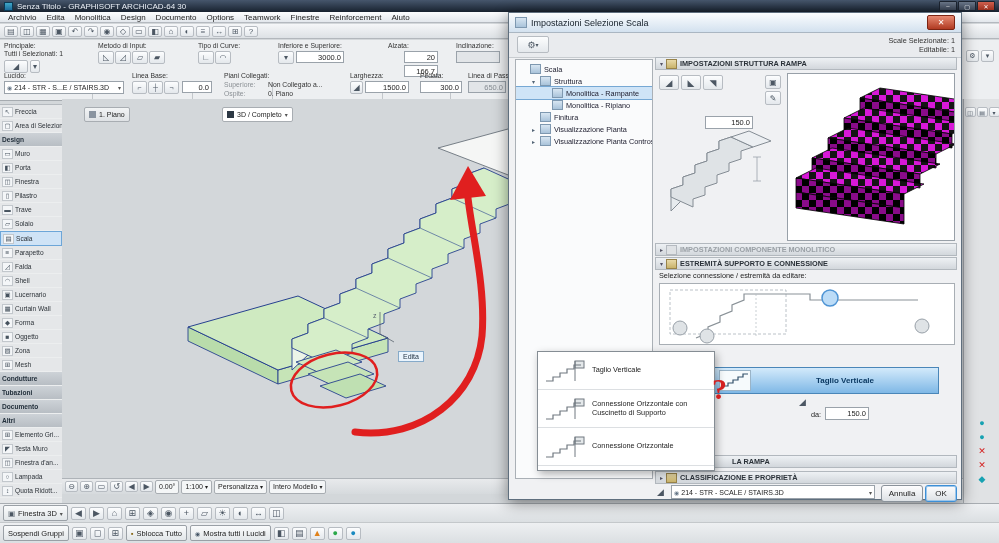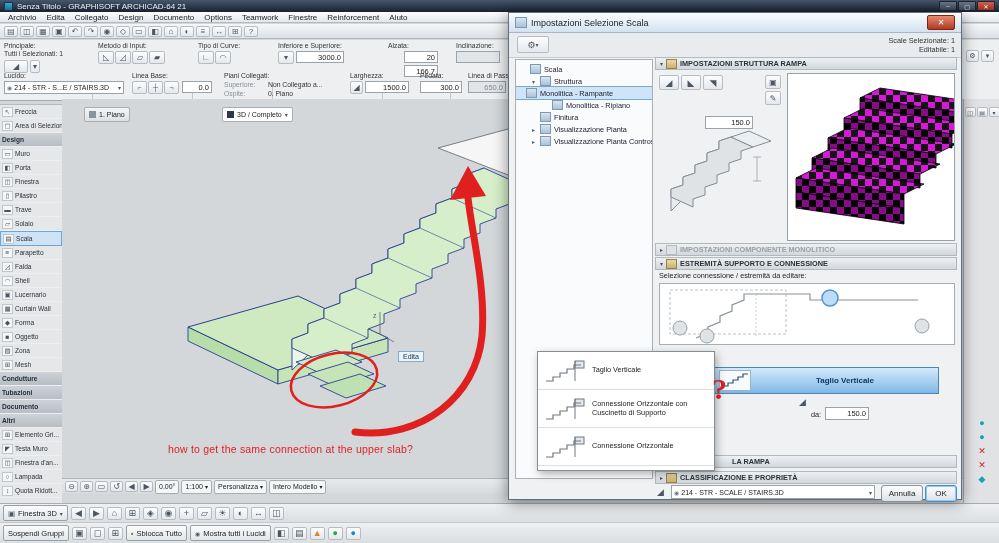--- a/index.html
+++ b/index.html
@@ -106,32 +106,32 @@
   .qmark{position:absolute;left:712px;top:372px;z-index:60;color:#d42020;font-size:30px;font-weight:bold;
     font-family:"Liberation Serif","DejaVu Serif",serif;}
 </style>
 </head>
 <body>
 
 <div class="screen">
 
   <div class="abs titlebar">
     <span class="appico"></span>
-    <span>Senza Titolo - GRAPHISOFT ARCHICAD-64 21</span>
+    <span>Senza Titolo - GRAPHISOFT ARCHICAD-64 30</span>
     <span class="winbtns">
       <span class="winbtn">–</span>
       <span class="winbtn">▢</span>
       <span class="winbtn close">✕</span>
     </span>
   </div>
 
   <div class="abs menubar">
     <span class="menu-item">Archivio</span>
       <span class="menu-item">Edita</span>
-      <span class="menu-item">Collegato</span>
+      <span class="menu-item">Monolitica</span>
       <span class="menu-item">Design</span>
       <span class="menu-item">Documento</span>
       <span class="menu-item">Options</span>
       <span class="menu-item">Teamwork</span>
       <span class="menu-item">Finestre</span>
       <span class="menu-item">Reinforcement</span>
       <span class="menu-item">Aiuto</span>
   </div>
 
   <div class="abs toolbar">
@@ -445,21 +445,20 @@
           <line x1="318" y1="230" x2="332" y2="238"></line>
       </g>
       <text x="311" y="214" font-size="7" fill="#5a6470">z</text>
 
       <ellipse cx="272" cy="276" rx="44" ry="26" transform="rotate(-14 272 276)" fill="none" stroke="#e01f1f" stroke-width="2.5"></ellipse>
       <path d="M293,328 C360,336 414,292 420,232 C424,184 410,130 406,94" fill="none" stroke="#e01f1f" stroke-width="7" stroke-linecap="round"></path>
       <polygon points="406,62 388,96 424,92" fill="#e01f1f"></polygon>
     </svg>
 
     <span class="tooltip" style="left:336px;top:252px">Edita</span>
-    <div class="annotation-red" style="left:106px;top:344px;width:340px">how to get the same connection at the upper slab?</div>
 
     <div class="zoombar">
       <span class="ico zico">
           <i>⊖</i>
         </span>
         <span class="ico zico">
           <i>⊕</i>
         </span>
         <span class="ico zico">
           <i>▭</i>
@@ -624,21 +623,21 @@
       <div class="tree-row" style="padding-left: 4px;">
           <span class="exp"></span>
           <span class="tico"></span>
           <span>Scala</span>
         </div>
         <div class="tree-row" style="padding-left: 14px;">
           <span class="exp">▾</span>
           <span class="tico"></span>
           <span>Struttura</span>
         </div>
-        <div class="tree-row" data-state="selected" style="">
+        <div class="tree-row" data-state="selected" style="padding-left: 26px;">
           <span class="exp"></span>
           <span class="tico"></span>
           <span>Monolitica - Rampante</span>
         </div>
         <div class="tree-row" style="padding-left: 26px;">
           <span class="exp"></span>
           <span class="tico"></span>
           <span>Monolitica - Ripiano</span>
         </div>
         <div class="tree-row" style="padding-left: 14px;">

